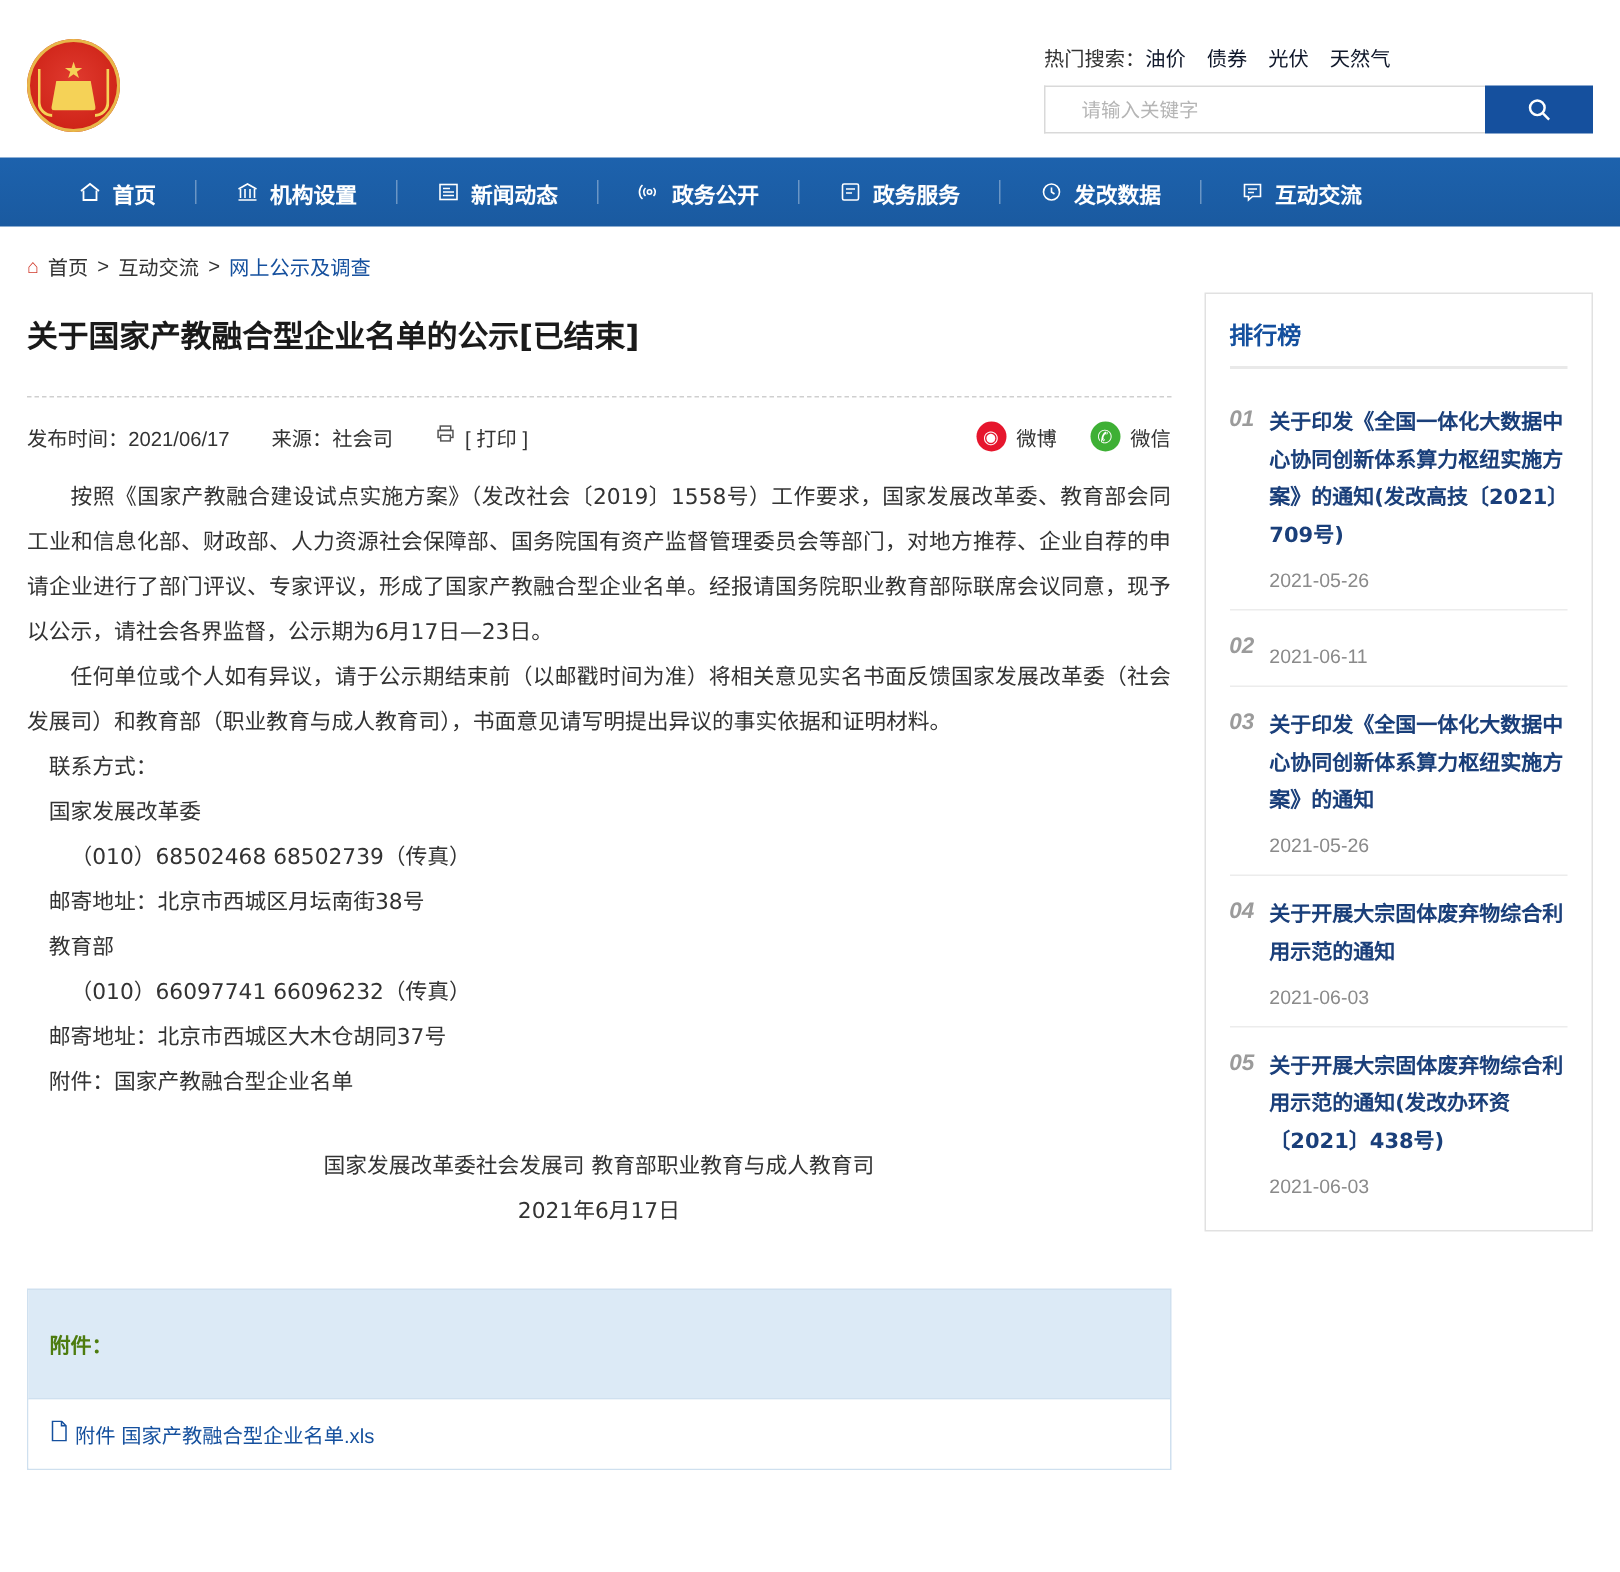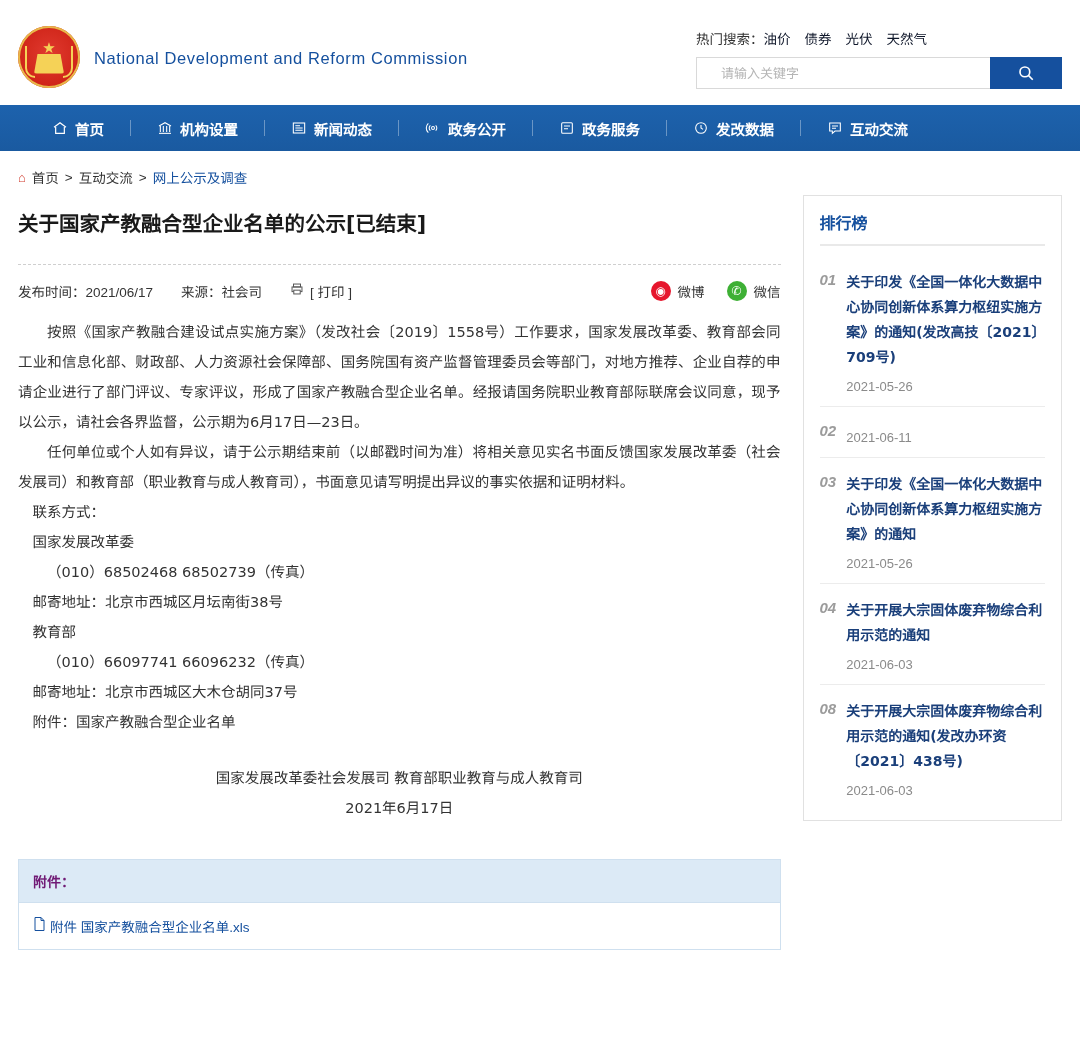--- a/index.html
+++ b/index.html
@@ -123,21 +123,21 @@
   .content p { margin: 0; text-align: justify; }
   .content p.ind { text-indent: 2em; }
   .content p.sub { text-indent: 1em; }
 
   .sign { text-align: center; font-size: 14.5px; line-height: 30px; color: #333; margin-top: 26px;
     font-family: "DejaVu Sans", "Liberation Sans", sans-serif; }
 
   
   .attach { margin-top: 36px; border: 1px solid #cfe0ef; }
   .attach-head {
-    background: #dceaf6; padding: 11px 14px; font-size: 14px; font-weight: 700; color: #701a75;
+    background: #dceaf6; padding: 26px 14px; font-size: 14px; font-weight: 700; color: #4d7c0f;
     border-bottom: 1px solid #cfe0ef;
     font-family: "DejaVu Sans", "Liberation Sans", sans-serif;
   }
   .attach-body { padding: 13px 14px; background: #fff; }
   .attach-link { font-size: 13.5px; color: #15509e; text-decoration: none; display: inline-flex; align-items: center; gap: 5px; }
 
   
   .rank { border: 1px solid #e1e1e1; }
   .rank-head {
     font-size: 16px; font-weight: 700; color: #15509e; padding: 14px 16px 10px 16px;
@@ -164,21 +164,20 @@
 
   <div class="header">
     <div class="brand">
       <div class="emblem">
         <span class="star">★</span>
         <span class="wheat-l"></span>
         <span class="wheat-r"></span>
         <span class="gear"></span>
       </div>
       <div class="titles">
-        <div class="title-en">National Development and Reform Commission</div>
       </div>
     </div>
 
     <div class="search-area">
       <div class="hot">
         <span class="label">热门搜索：</span><a href="#">油价</a><a href="#">债券</a><a href="#">光伏</a><a href="#">天然气</a>
       </div>
       <div class="search-box">
         <input class="search-input" type="text" placeholder="请输入关键字" style="">
         <button class="search-btn">
@@ -376,21 +375,21 @@
 
           <div class="rank-item">
             <span class="rank-num">04</span>
             <span class="rank-body">
               <a href="#" class="rank-title">关于开展大宗固体废弃物综合利用示范的通知</a>
               <span class="rank-date" style="display:block">2021-06-03</span>
             </span>
           </div>
 
           <div class="rank-item">
-            <span class="rank-num">08</span>
+            <span class="rank-num">05</span>
             <span class="rank-body">
               <a href="#" class="rank-title">关于开展大宗固体废弃物综合利用示范的通知(发改办环资〔2021〕438号)</a>
               <span class="rank-date" style="display:block">2021-06-03</span>
             </span>
           </div>
 
         </div>
       </div>
     </div>
 

